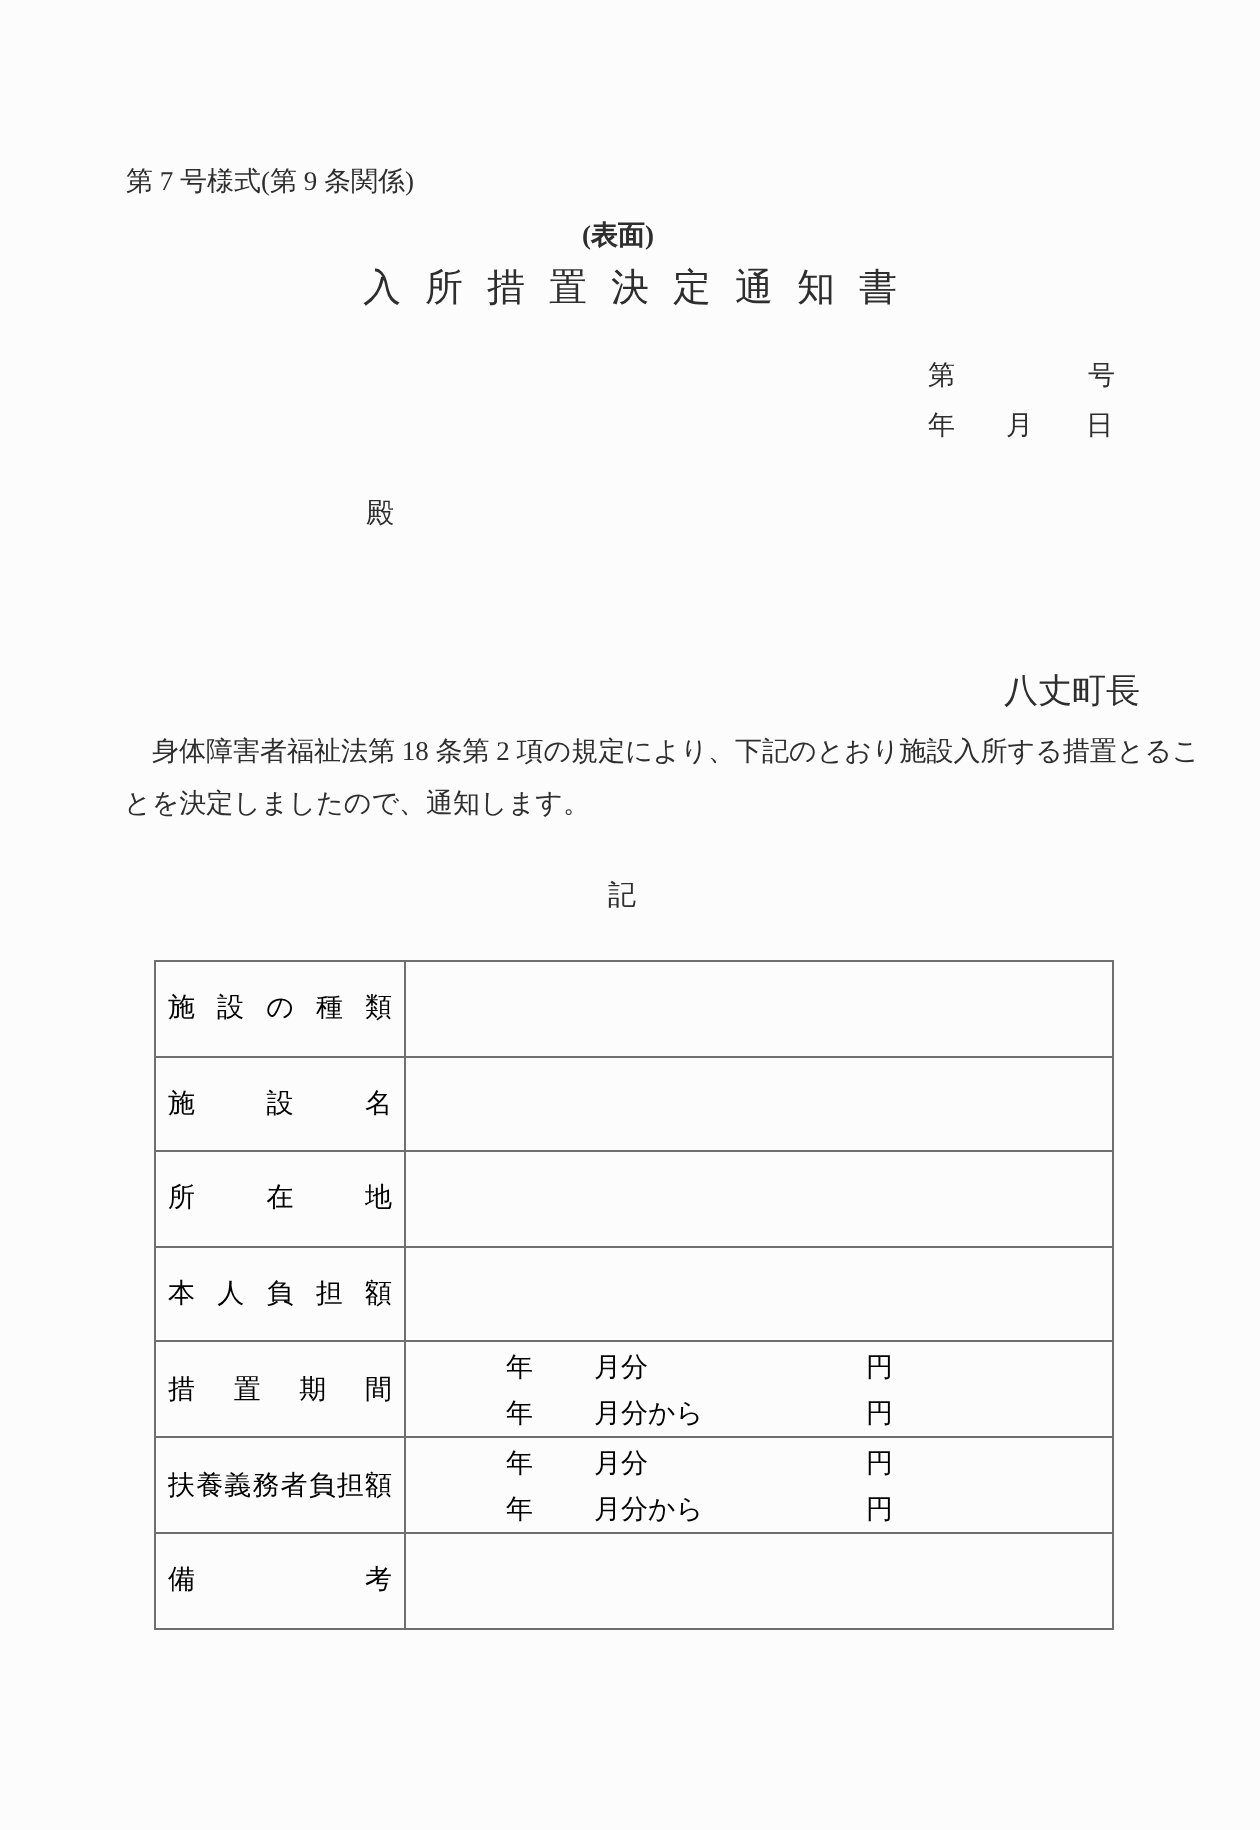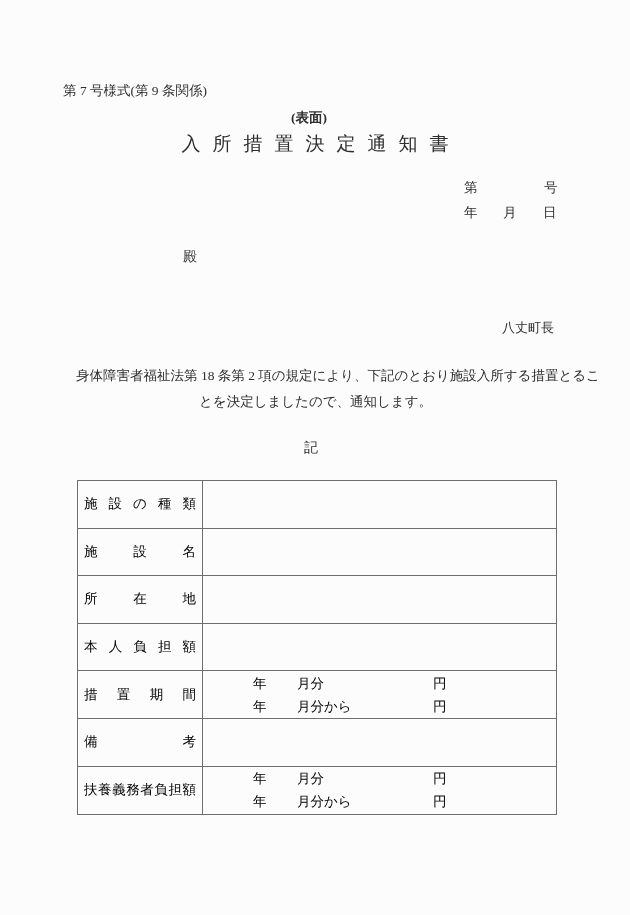--- a/index.html
+++ b/index.html
@@ -19,23 +19,23 @@
   .doc-title   { left: 0; width: 630px; top: 131px; text-align: center;
                  font-size: 19px; letter-spacing: 12px; text-indent: 12px; }
   .docno-line  { left: 0; top: 179px; width: 630px; height: 20px; font-size: 13.5px; }
   .docno-prefix { position: absolute; left: 464px; }
   .docno-suffix { position: absolute; left: 544px; }
   .date-line   { left: 0; top: 204px; width: 630px; height: 20px; font-size: 13.5px; }
   .date-year  { position: absolute; left: 464px; }
   .date-month { position: absolute; left: 503px; }
   .date-day   { position: absolute; left: 543px; }
   .addressee  { left: 183px; top: 248px; font-size: 14px; }
-  .sender     { left: 502px; top: 319px; font-size: 13px; }
+  .sender     { left: 502px; top: 334px; font-size: 17px; }
   .body-text  { left: 62px; top: 363px; width: 507px; font-size: 13.5px; line-height: 26px; }
-  .body-line  { white-space: nowrap; text-align: center; }
+  .body-line  { white-space: nowrap; }
   .body-line.indent { text-indent: 14px; }
   .list-marker { left: 0; width: 622px; top: 439px; text-align: center; font-size: 14px; }
 
   table.details {
     position: absolute;
     left: 77px; top: 480px;
     width: 479px;
     border-collapse: collapse;
     table-layout: fixed;
   }
@@ -127,36 +127,36 @@
           </div>
           <div class="fee-line">
             <span class="fee-year">年</span>
             <span class="fee-month">月分から</span>
             <span class="fee-unit">円</span>
           </div>
         </div>
       </td>
     </tr>
     <tr>
-      <td class="cell-label">備考</td>
-      <td class="cell-value"></td>
-    </tr>
-    <tr>
       <td class="cell-label">扶養義務者負担額</td>
       <td class="cell-value">
         <div class="fee-lines">
           <div class="fee-line">
             <span class="fee-year">年</span>
             <span class="fee-month">月分</span>
             <span class="fee-unit">円</span>
           </div>
           <div class="fee-line">
             <span class="fee-year">年</span>
             <span class="fee-month">月分から</span>
             <span class="fee-unit">円</span>
           </div>
         </div>
       </td>
     </tr>
+    <tr>
+      <td class="cell-label">備考</td>
+      <td class="cell-value"></td>
+    </tr>
   </tbody>
     </table>
 
 </div>
 
 </body></html>

